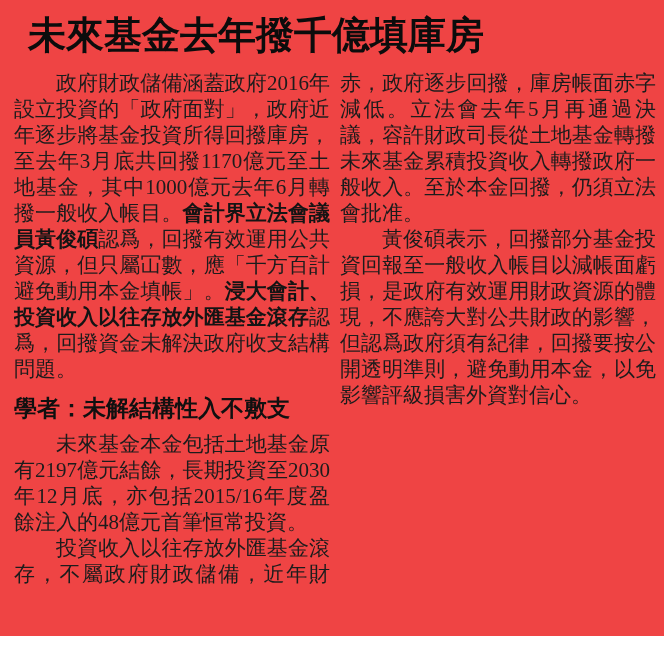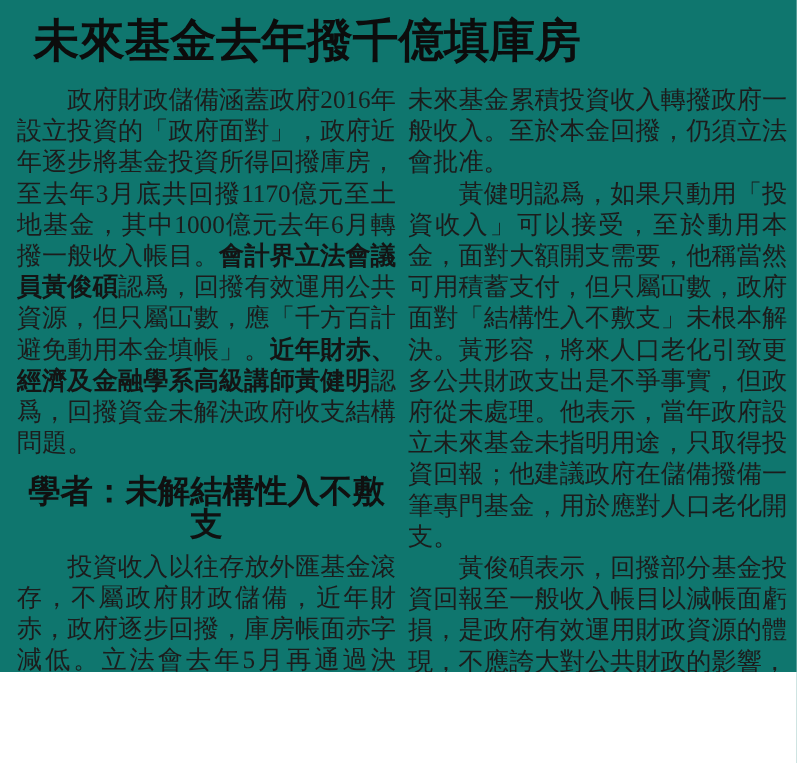--- a/index.html
+++ b/index.html
@@ -1,20 +1,20 @@
 <!DOCTYPE html>
 <html><head>
 <meta charset="utf-8">
 <style>
   html, body { margin: 0; padding: 0; }
   .page {
     position: relative;
     width: 664px;
-    height: 560px;
-    background: #0f766e;
+    height: 636px;
+    background: #ef4444;
     overflow: hidden;
     font-family: "Liberation Serif", "DejaVu Serif", serif;
   }
   .headline {
     margin: 0;
     padding: 12px 18px 0 28px;
     font-size: 38px;
     line-height: 46px;
     font-weight: 700;
     color: #0c0c0c;
@@ -35,45 +35,45 @@
     text-align: justify;
     text-justify: inter-character;
   }
   .columns p {
     margin: 0;
     text-indent: 2em;
   }
   .columns b { font-weight: 700; color: #141414; }
   .subhead {
     margin: 13px 0 8px 0;
-    font-size: 27px;
+    font-size: 23px;
     line-height: 28px;
     font-weight: 700;
     color: #101010;
     text-indent: 0;
-    text-align: center;
+    text-align: left;
   }
 </style>
 </head>
 <body>
 
 <div class="page">
 
   <h1 class="headline">
     <span class="hl-line">未來基金去年撥千億填庫房</span>
   </h1>
 
   <div class="columns">
 
-    <p><span>政府財政儲備涵蓋政府2016年設立投資的「政府面對」，政府近年逐步將基金投資所得回撥庫房，至去年3月底共回撥1170億元至土地基金，其中1000億元去年6月轉撥一般收入帳目。</span><b>會計界立法會議員黃俊碩</b><span>認爲，回撥有效運用公共資源，但只屬冚數，應「千方百計避免動用本金填帳」。</span><b>近年財赤、經濟及金融學系高級講師黃健明</b><span>認爲，回撥資金未解決政府收支結構問題。</span></p>
+    <p><span>政府財政儲備涵蓋政府2016年設立投資的「政府面對」，政府近年逐步將基金投資所得回撥庫房，至去年3月底共回撥1170億元至土地基金，其中1000億元去年6月轉撥一般收入帳目。</span><b>會計界立法會議員黃俊碩</b><span>認爲，回撥有效運用公共資源，但只屬冚數，應「千方百計避免動用本金填帳」。</span><b>浸大會計、投資收入以往存放外匯基金滾存</b><span>認爲，回撥資金未解決政府收支結構問題。</span></p>
 
     <h2 class="subhead">學者：未解結構性入不敷支</h2>
 
+    <p>未來基金本金包括土地基金原有2197億元結餘，長期投資至2030年12月底，亦包括2015/16年度盈餘注入的48億元首筆恒常投資。</p>
 
     <p>投資收入以往存放外匯基金滾存，不屬政府財政儲備，近年財赤，政府逐步回撥，庫房帳面赤字減低。立法會去年5月再通過決議，容許財政司長從土地基金轉撥未來基金累積投資收入轉撥政府一般收入。至於本金回撥，仍須立法會批准。</p>
 
-    <p>黃健明認爲，如果只動用「投資收入」可以接受，至於動用本金，面對大額開支需要，他稱當然可用積蓄支付，但只屬冚數，政府面對「結構性入不敷支」未根本解決。黃形容，將來人口老化引致更多公共財政支出是不爭事實，但政府從未處理。他表示，當年政府設立未來基金未指明用途，只取得投資回報；他建議政府在儲備撥備一筆專門基金，用於應對人口老化開支。</p>
 
     <p>黃俊碩表示，回撥部分基金投資回報至一般收入帳目以減帳面虧損，是政府有效運用財政資源的體現，不應誇大對公共財政的影響，但認爲政府須有紀律，回撥要按公開透明準則，避免動用本金，以免影響評級損害外資對信心。</p>
 
   </div>
 
 </div>
 
 </body></html>

